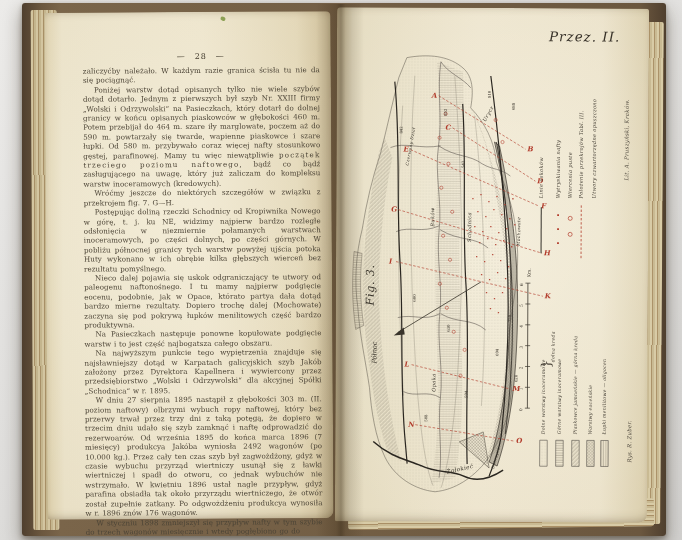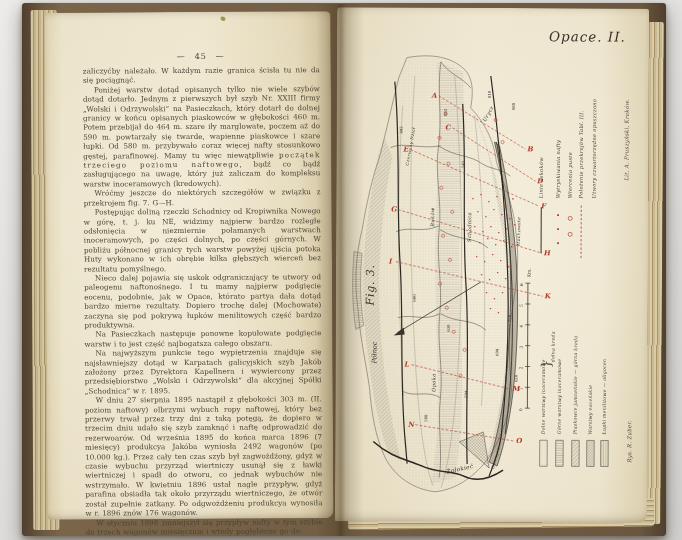--- a/index.html
+++ b/index.html
@@ -51,38 +51,38 @@
 <body>
 
 <div class="scene">
   <div class="cover"></div>
   <div class="edges-left"></div>
   <div class="edges-right"></div>
   <div class="edges-bottom"></div>
 
   <div class="page page-left">
     <div class="pagenum">
-      <span class="dash">—</span><span>45</span><span class="dash">—</span>
+      <span class="dash">—</span><span>28</span><span class="dash">—</span>
     </div>
     <div class="textblock" id="paras">
         <div class="para"><span>zaliczyćby należało. W każdym razie granica ścisła tu nie da się pociągnąć.</span></div>
         <div class="para indent"><span>Poniżej warstw dotąd opisanych tylko nie wiele szybów dotąd dotarło. Jednym z pierwszych był szyb Nr. XXIII firmy „Wolski i Odrzywolski“ na Pasieczkach, który dotarł do dolnej granicy w końcu opisanych piaskowców w głębokości 460 m. Potem przebijał do 464 m. szare iły marglowate, poczem aż do 590 m. powtarzały się twarde, wapienne piaskowce i szare łupki. Od 580 m. przybywało coraz więcej nafty stosunkowo gęstej, parafinowej. Mamy tu więc niewątpliwie </span><span class="sp">początek trzeciego poziomu naftowego</span><span>, bądź co bądź zasługującego na uwagę, który już zaliczam do kompleksu warstw inoceramowych (kredowych).</span></div>
         <div class="para indent"><span>Wróćmy jeszcze do niektórych szczegółów w związku z przekrojem fig. 7. G—H.</span></div>
         <div class="para indent"><span>Postępując doliną rzeczki Schodnicy od Kropiwnika Nowego w górę, t. j. ku NE, widzimy najpierw bardzo rozległe odsłonięcia w niezmiernie połamanych warstwach inoceramowych, po części dolnych, po części górnych. W pobliżu północnej granicy tych warstw powyżej ujścia potoka Huty wykonano w ich obrębie kilka głębszych wierceń bez rezultatu pomyślnego.</span></div>
         <div class="para indent"><span>Nieco dalej pojawia się uskok odgraniczający te utwory od paleogenu naftonośnego. I tu mamy najpierw podgięcie eocenu, podobnie, jak w Opace, którato partya dała dotąd bardzo mierne rezultaty. Dopiero trochę dalej (Mochowate) zaczyna się pod pokrywą łupków menilitowych część bardzo produktywna.</span></div>
         <div class="para indent"><span>Na Pasieczkach następuje ponowne kopułowate podgięcie warstw i to jest część najbogatsza całego obszaru.</span></div>
         <div class="para indent"><span>Na najwyższym punkcie tego wypiętrzenia znajduje się najsławniejszy dotąd w Karpatach galicyjskich szyb Jakób założony przez Dyrektora Kapellnera i wywiercony przez przedsiębiorstwo „Wolski i Odrzywolski“ dla akcyjnej Spółki „Schodnica“ w r. 1895.</span></div>
         <div class="para indent"><span>W dniu 27 sierpnia 1895 nastąpił z głębokości 303 m. (II. poziom naftowy) olbrzymi wybuch ropy naftowej, który bez przerwy trwał przez trzy dni z taką potęgą, że dopiero w trzecim dniu udało się szyb zamknąć i naftę odprowadzić do rezerwoarów. Od września 1895 do końca marca 1896 (7 miesięcy) produkcya Jakóba wyniosła 2492 wagonów (po 10.000 kg.). Przez cały ten czas szyb był zagwożdżony, gdyż w czasie wybuchu przyrząd wiertniczy usunął się z ławki wiertniczej i spadł do otworu, co jednak wybuchów nie wstrzymało. W kwietniu 1896 ustał nagle przypływ, gdyż parafina obsiadła tak około przyrządu wiertniczego, że otwór został zupełnie zatkany. Po odgwożdżeniu produkcya wynosiła w r. 1896 znów 176 wagonów.</span></div>
         <div class="para indent"><span>W styczniu 1898 zmniejszył się przypływ nafty w tym szybie do trzech wagonów miesięcznie i wtedy pogłębiono go do</span></div>
       </div>
     <div class="speck"></div>
   </div>
 
   <div class="page page-right">
-    <div class="plate-title">Opace. II.</div>
+    <div class="plate-title">Przez. II.</div>
 
     <svg id="map" style="position:absolute;left:8px;top:38px;" width="300" height="470" viewBox="0 0 300 470">
       <defs>
         <pattern id="pat-stipple" width="3" height="3" patternUnits="userSpaceOnUse">
           <circle cx="1" cy="1" r="0.32" fill="#7a7466"></circle>
         </pattern>
         <pattern id="pat-diag" width="2.8" height="2.8" patternUnits="userSpaceOnUse" patternTransform="rotate(45)">
           <line x1="1" y1="0" x2="1" y2="2.8" stroke="#6a6456" stroke-width="0.4"></line>
         </pattern>
         <pattern id="pat-horiz" width="2.4" height="2.4" patternUnits="userSpaceOnUse">

